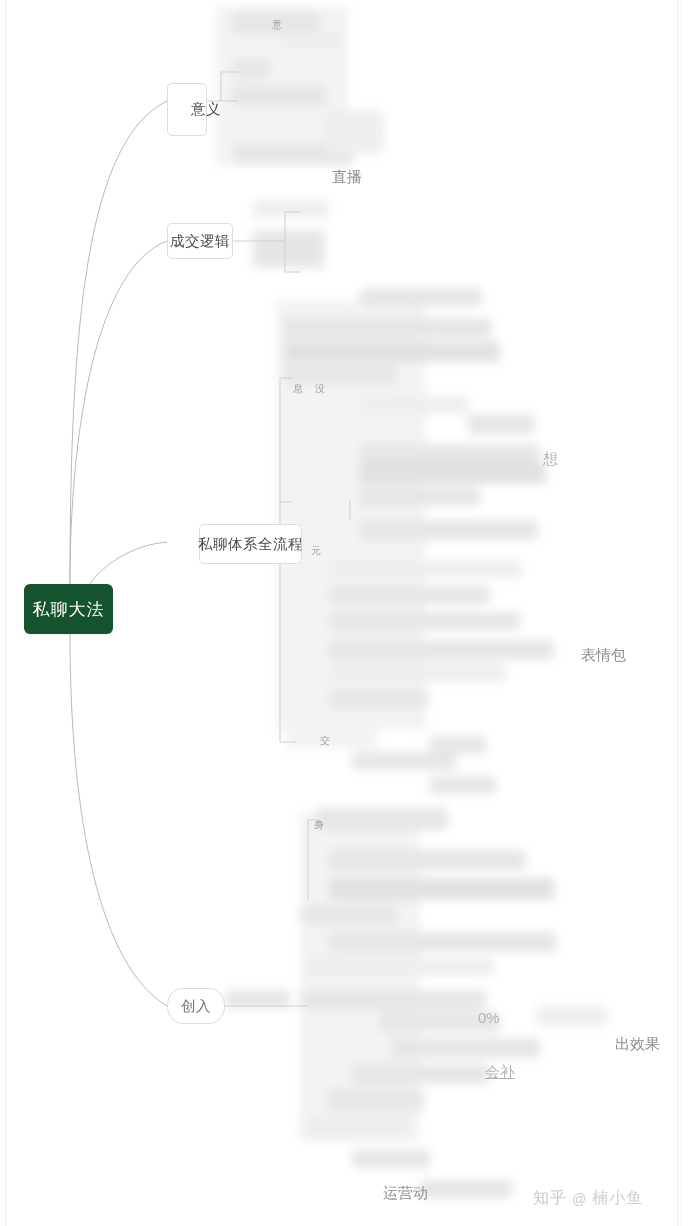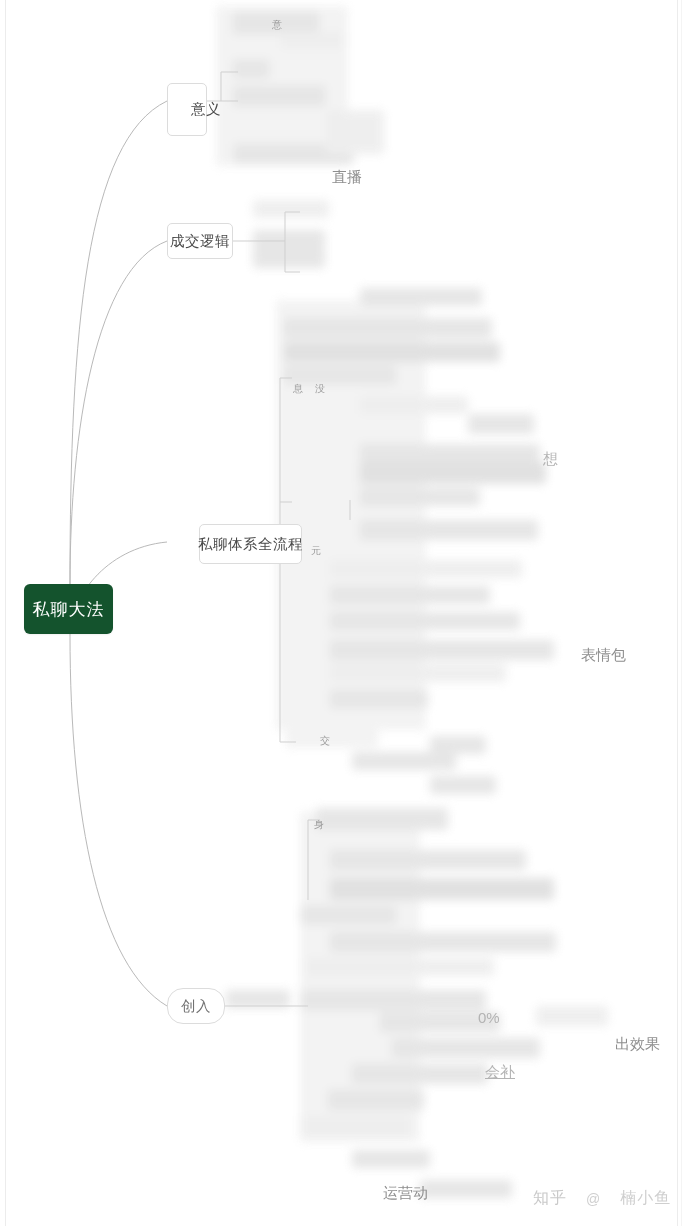--- a/index.html
+++ b/index.html
@@ -89,21 +89,21 @@
     line-height:1;
   }
   .frag.sm{font-size:10px;color:#9b9b9b;}
   .frag.dim{color:#b3b3b3;}
 
   
   .watermark{
     position:absolute;
     display:flex;
     align-items:center;
-    gap:19px;
+    gap:5px;
     color:#cfcfcf;
     font-size:16px;
     letter-spacing:1px;
     white-space:nowrap;
     justify-content:space-between;
   }
   .wm-logo{color:#c9c9c9;font-size:16px;}
   .wm-at{font-size:14px;}
 </style>
 </head>

